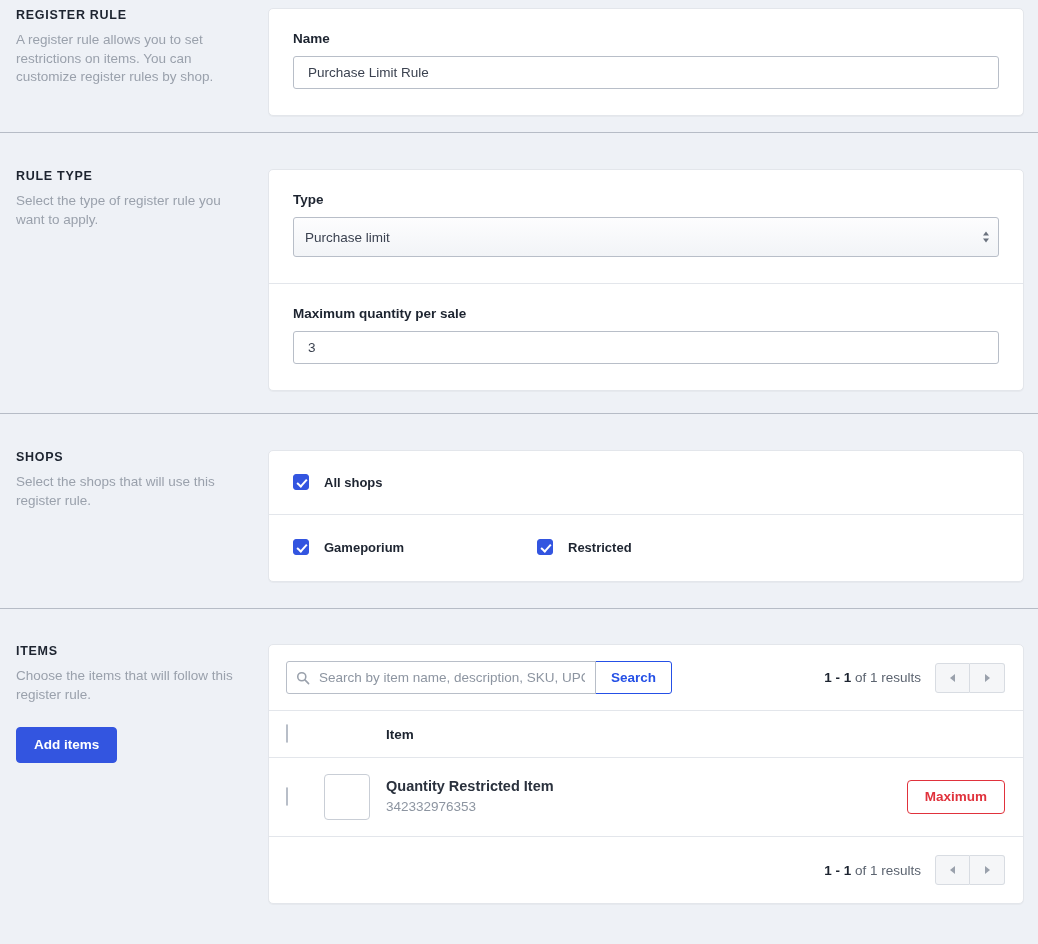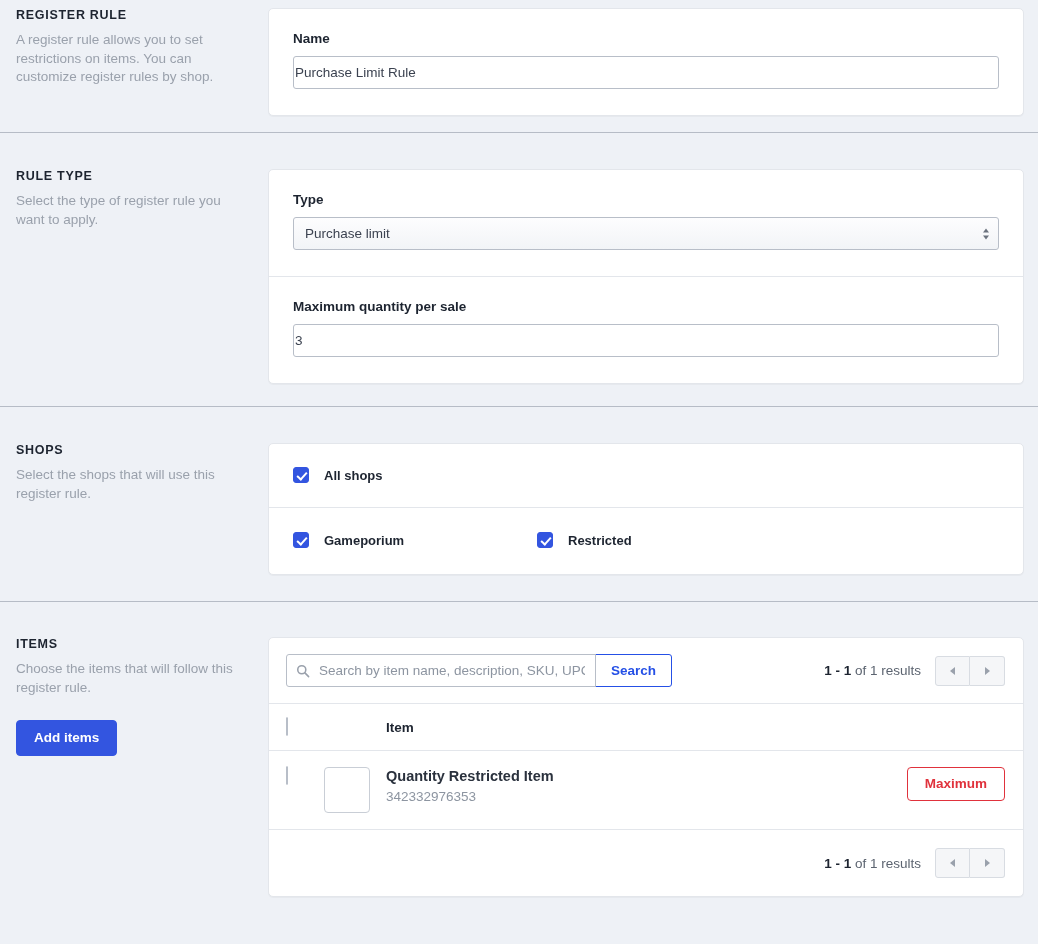--- a/index.html
+++ b/index.html
@@ -69,36 +69,36 @@
     display: block;
     font-size: 13.5px;
     font-weight: bold;
     color: #1d2430;
     margin-bottom: 10px;
   }
   .text-input {
     display: block;
     width: 100%;
     height: 33px;
-    padding: 0 1px;
+    padding: 0 14px;
     font-family: "Liberation Sans", sans-serif;
     font-size: 13.5px;
     color: #3b4250;
     background: #ffffff;
     border: 1px solid #b8bec8;
     border-radius: 3px;
     outline: none;
   }
   .text-input::placeholder { color: #a6adb8; }
 
   .select-wrap { position: relative; width: 100%; }
   .select-input {
     display: block;
     width: 100%;
-    height: 33px;
+    height: 40px;
     padding: 0 26px 0 11px;
     font-family: "Liberation Sans", sans-serif;
     font-size: 13.5px;
     color: #3b4250;
     background: linear-gradient(to bottom, #fdfdfe 0%, #f2f4f7 100%);
     border: 1px solid #b8bec8;
     border-radius: 3px;
     outline: none;
     appearance: none;
     -webkit-appearance: none;
@@ -251,21 +251,21 @@
   .pager-btn i.next { border-left: 5.5px solid #9aa1ac; }
 
   
   .items-toolbar {
     display: flex;
     align-items: center;
     padding: 16px 18px 16px 17px;
   }
   .items-toolbar .spacer { flex: 1 1 auto; }
 
-  .tbl-head, .tbl-row { display: flex; }
+  .tbl-head, .tbl-row { display: flex; align-items: center; }
   .tbl-head { padding: 14px 18px 14px 17px; }
   .tbl-row  { padding: 14px 18px 14px 17px; }
 
   .col-check { width: 38px; flex: 0 0 38px; }
   .col-thumb { width: 62px; flex: 0 0 62px; }
   .col-item  { flex: 1 1 auto; min-width: 0; }
   .col-act   { flex: 0 0 auto; }
 
   .th-item {
     font-size: 13.5px;

